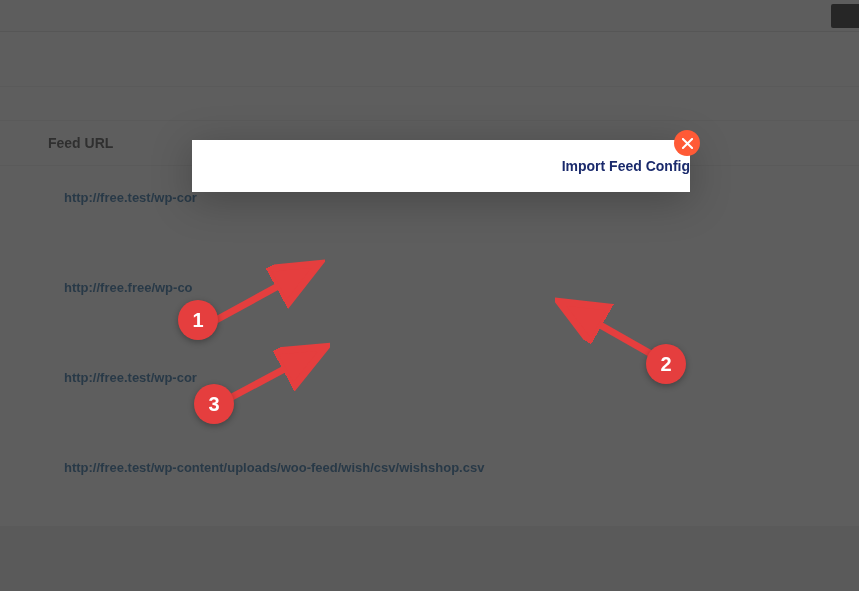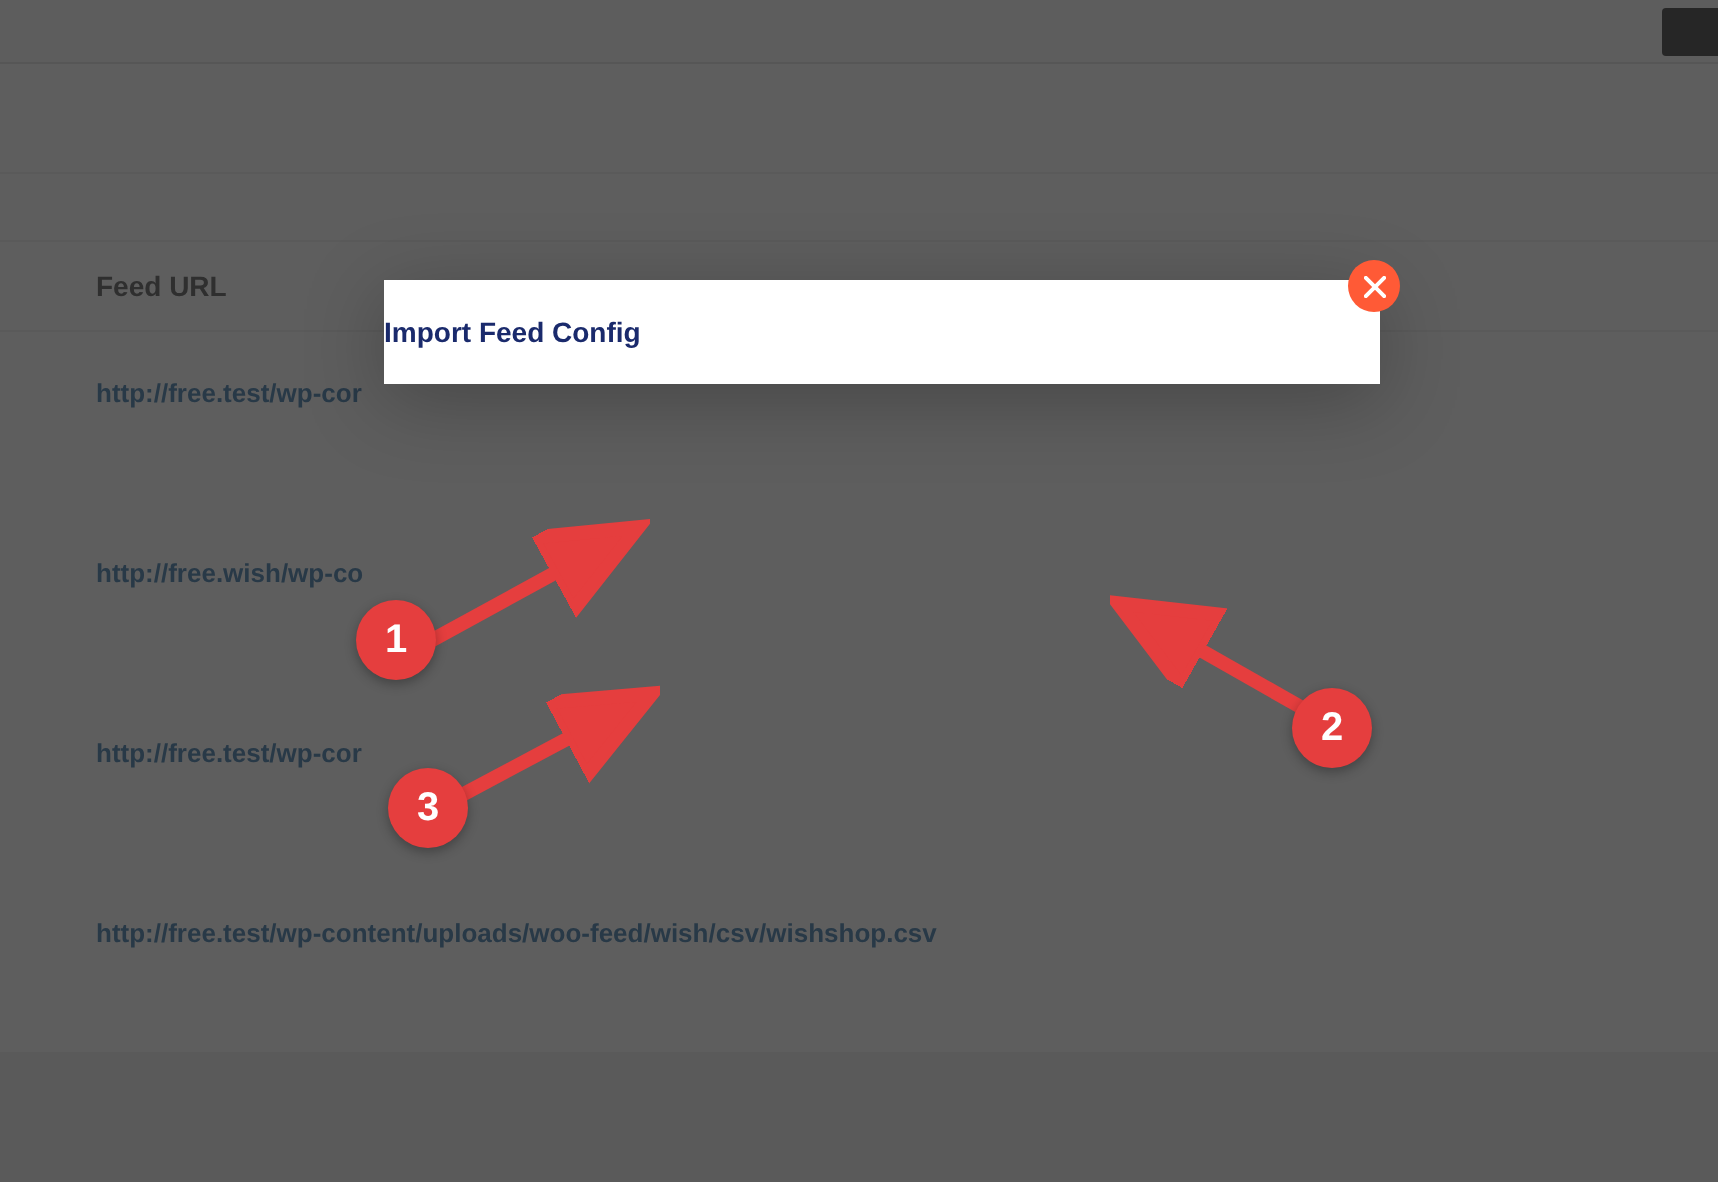--- a/index.html
+++ b/index.html
@@ -56,32 +56,33 @@
       border-bottom: 1px solid #eee;
     }
     .bg-link-row {
       padding: 22px 0 50px 48px;
       background: #fff;
     }
     .bg-link {
       color: #2b6ca3;
       font-weight: 700;
       font-size: 13px;
+      margin-left: 16px;
     }
     .modal {
       position: absolute;
       left: 192px;
       top: 140px;
       width: 498px;
       background: #fff;
       z-index: 20;
       box-shadow: 0 8px 40px rgba(0,0,0,0.25);
     }
     .modal-title {
-      text-align: left;
+      text-align: right;
       font-weight: 700;
       font-size: 14px;
       color: #1a2a6c;
       padding: 18px 0;
     }
     .modal-deco-area {
       position: relative;
       height: 240px;
     }
     .deco-blue {
@@ -192,21 +193,21 @@
 <body>
 
 <div class="bg-table">
   <div class="bg-row-top">
     <div class="top-right-btn"></div>
   </div>
   <div class="bg-row-spacer"></div>
   <div class="bg-row-head"></div>
   <div class="bg-header">Feed URL</div>
   <div class="bg-link-row"><span class="bg-link">http://free.test/wp-cor</span></div>
-  <div class="bg-link-row"><span class="bg-link">http://free.wish/wp-co</span></div>
+  <div class="bg-link-row"><span class="bg-link">http://free.free/wp-co</span></div>
   <div class="bg-link-row"><span class="bg-link">http://free.test/wp-cor</span></div>
   <div class="bg-link-row"><span class="bg-link">http://free.test/wp-content/uploads/woo-feed/wish/csv/wishshop.csv</span></div>
 </div>
 
 <div class="overlay"></div>
 
 <div class="modal">
   <button class="close-btn">
     <svg viewBox="0 0 12 12">
         <path d="M1 1 L11 11 M11 1 L1 11" stroke="#fff" stroke-width="2.2" fill="none" stroke-linecap="round"></path>

